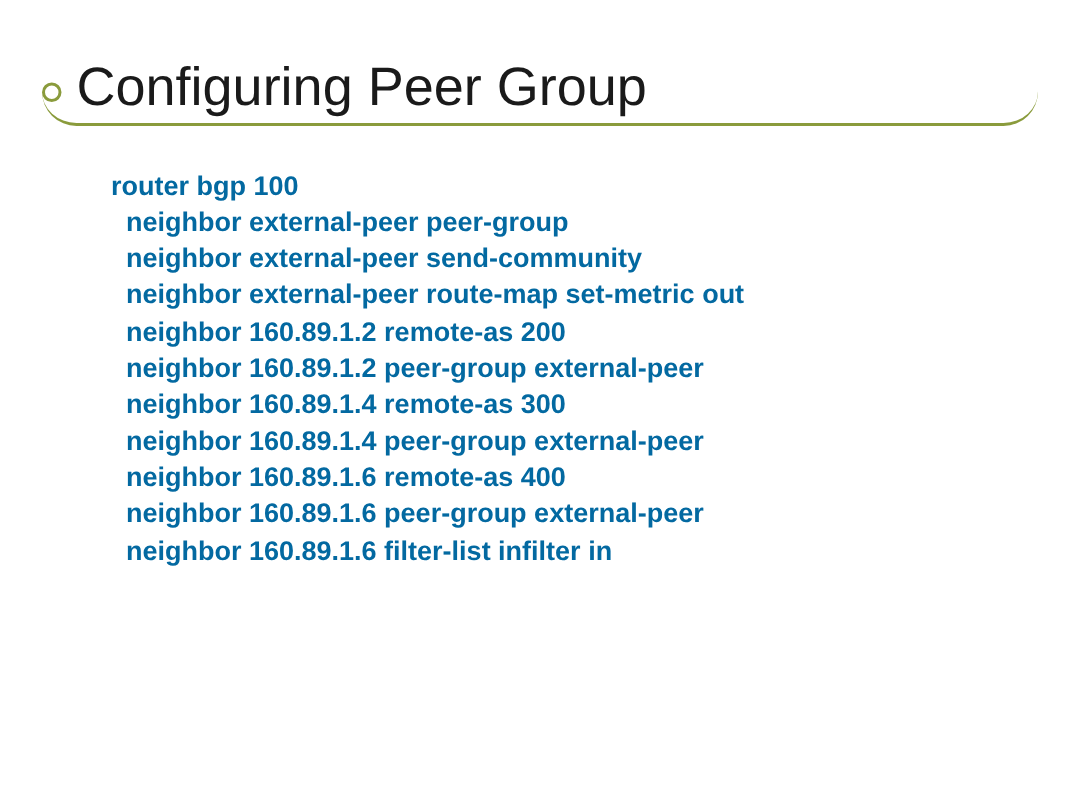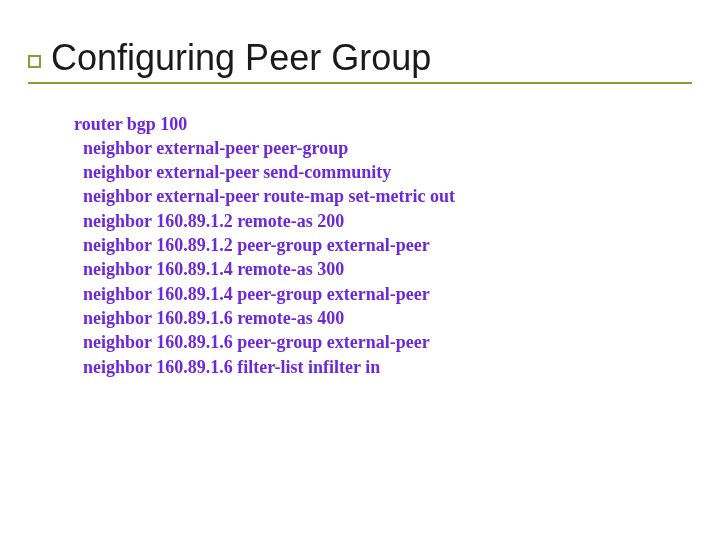--- a/index.html
+++ b/index.html
@@ -1,18 +1,19 @@
 <!DOCTYPE html>
 <html><head>
   <meta charset="utf-8">
   <style>
     * {
       margin: 0;
       padding: 0;
       box-sizing: border-box;
+      border-radius: 29px;
     }
     body {
       width: 720px;
       height: 540px;
       background: #ffffff;
       font-family: Arial, Helvetica, sans-serif;
       overflow: hidden;
     }
     .slide {
       width: 100%;
@@ -35,24 +36,24 @@
       margin-bottom: 10px;
       flex-shrink: 0;
     }
     .title {
       font-size: 36px;
       font-weight: 400;
       color: #1a1a1a;
       line-height: 1.1;
     }
     .code-block {
-      font-family: Liberation Serif, serif;
+      font-family: Liberation Sans, sans-serif;
       font-size: 18px;
       font-weight: bold;
-      color: #6d28d9;
+      color: #0369a1;
       white-space: pre;
       line-height: 1.35;
       padding-left: 46px;
     }
   </style>
 </head>
 <body>
 
 <div class="slide">
   <div class="title-wrap">

